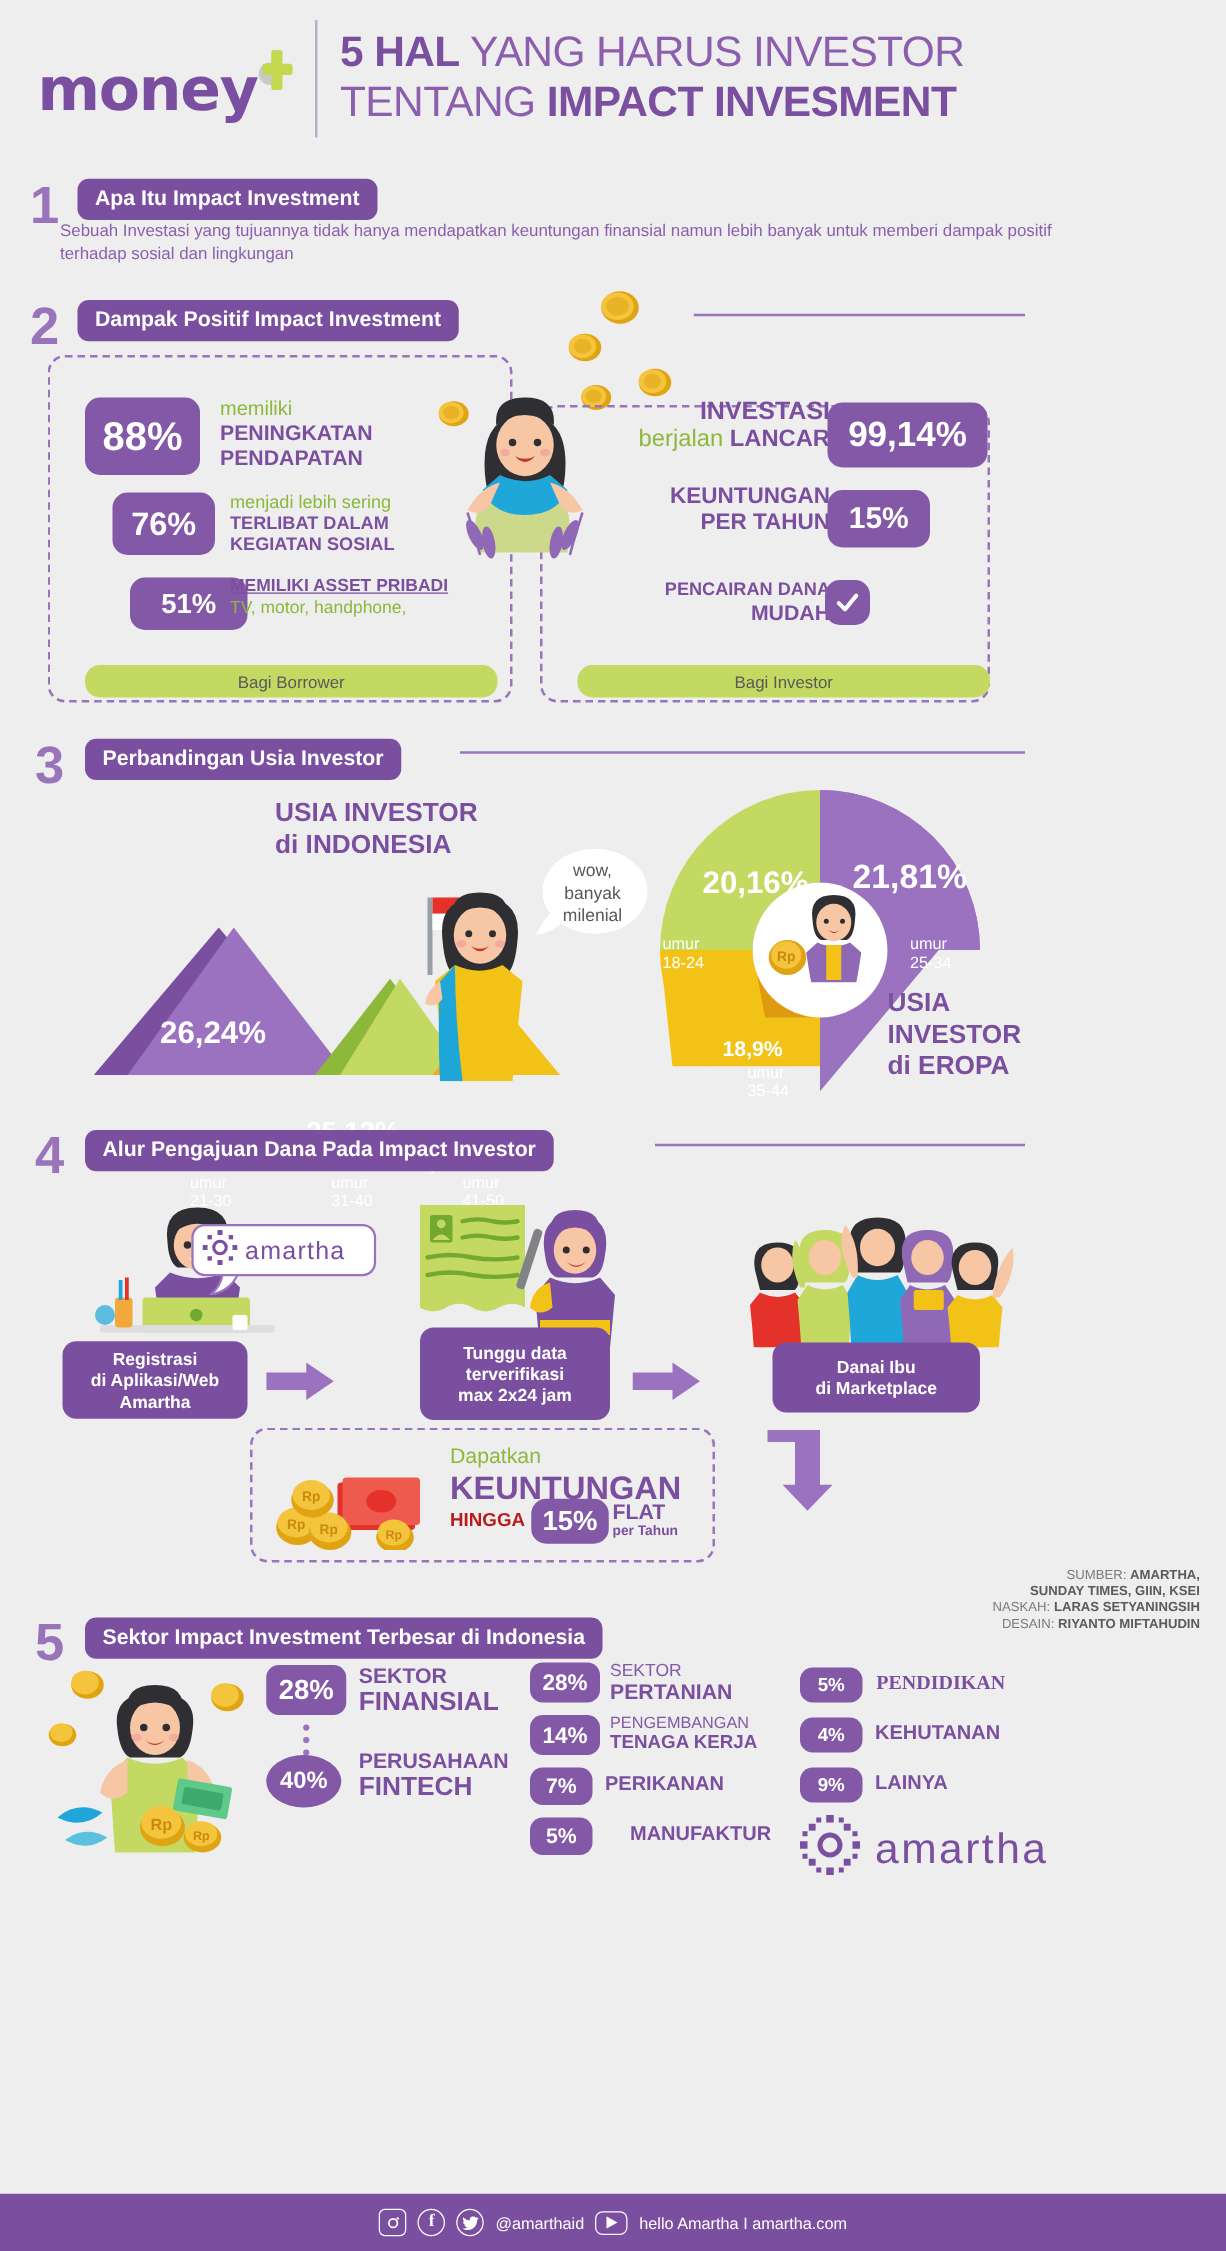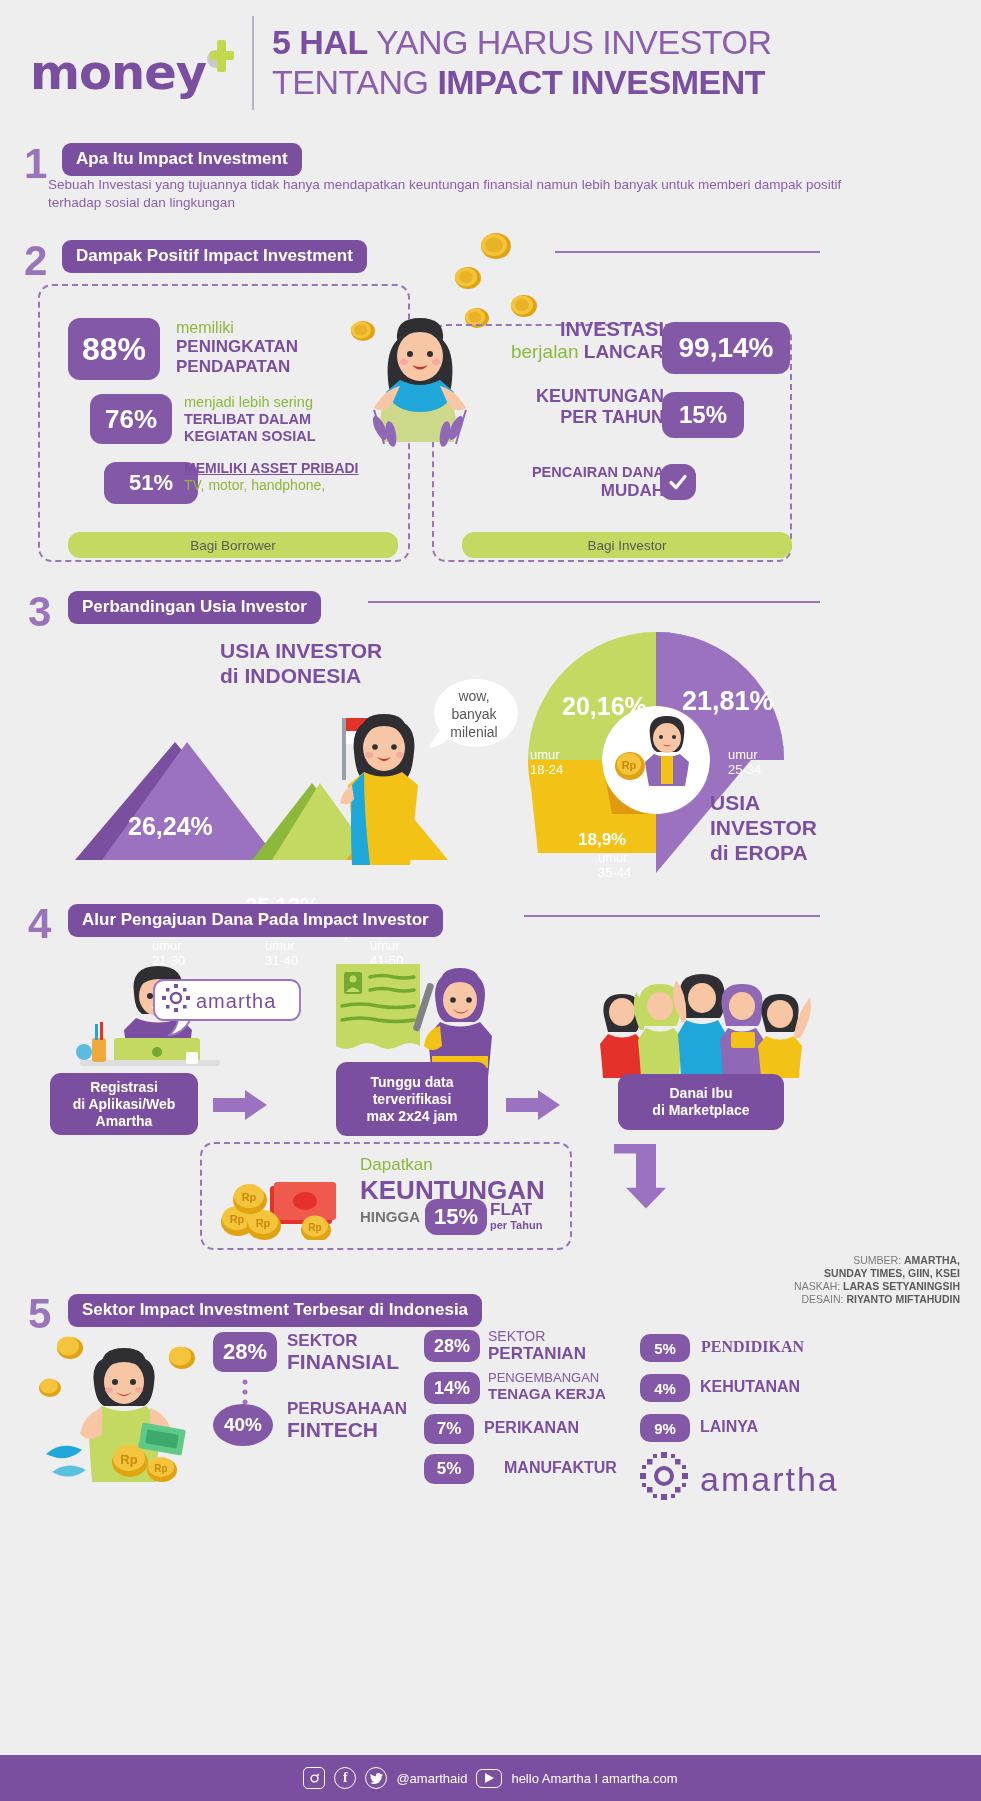--- a/index.html
+++ b/index.html
@@ -436,21 +436,21 @@
       <ellipse cx="34" cy="44" rx="17" ry="14" fill="#e0a312"></ellipse>
         <ellipse cx="33" cy="40" rx="15" ry="12" fill="#f5c43d"></ellipse>
       <text x="33" y="45" font-size="11" font-weight="700" fill="#c98a0d" text-anchor="middle" font-family="Liberation Sans, sans-serif">Rp</text>
       <ellipse cx="100" cy="74" rx="15" ry="12" fill="#e0a312"></ellipse>
         <ellipse cx="99" cy="70" rx="13" ry="10.5" fill="#f5c43d"></ellipse>
       <text x="99" y="75" font-size="10" font-weight="700" fill="#c98a0d" text-anchor="middle" font-family="Liberation Sans, sans-serif">Rp</text>
     </g>
   </svg>
   <div style="position:absolute;left:360px;top:1155px;color:#8cb83c;font-size:17px;font-weight:400;">Dapatkan</div>
   <div style="position:absolute;left:360px;top:1175px;color:#7b4fa0;font-size:26px;font-weight:700;">KEUNTUNGAN</div>
-  <div style="position:absolute;left:360px;top:1208px;color:#737373;font-size:15px;font-weight:700;">HINGGA</div>
+  <div style="position:absolute;left:360px;top:1208px;color:#b91c1c;font-size:15px;font-weight:700;">HINGGA</div>
   <div class="pct-chip" style="left:425px; top:1199px; width:62px; height:36px; font-size:22px;">15%</div>
   <div style="position:absolute;left:490px;top:1200px;color:#7b4fa0;font-size:17px;font-weight:700;">FLAT</div>
   <div style="position:absolute;left:490px;top:1219px;color:#7b4fa0;font-size:11px;font-weight:700;">per Tahun</div>
 
   <div class="credits" style="left:560px; top:1254px; width:400px;">
     <div><span>SUMBER: </span><b>AMARTHA,</b></div>
     <div><b>SUNDAY TIMES, GIIN, KSEI</b></div>
     <div><span>NASKAH: </span><b>LARAS SETYANINGSIH</b></div>
     <div><span>DESAIN: </span><b>RIYANTO MIFTAHUDIN</b></div>
   </div>

